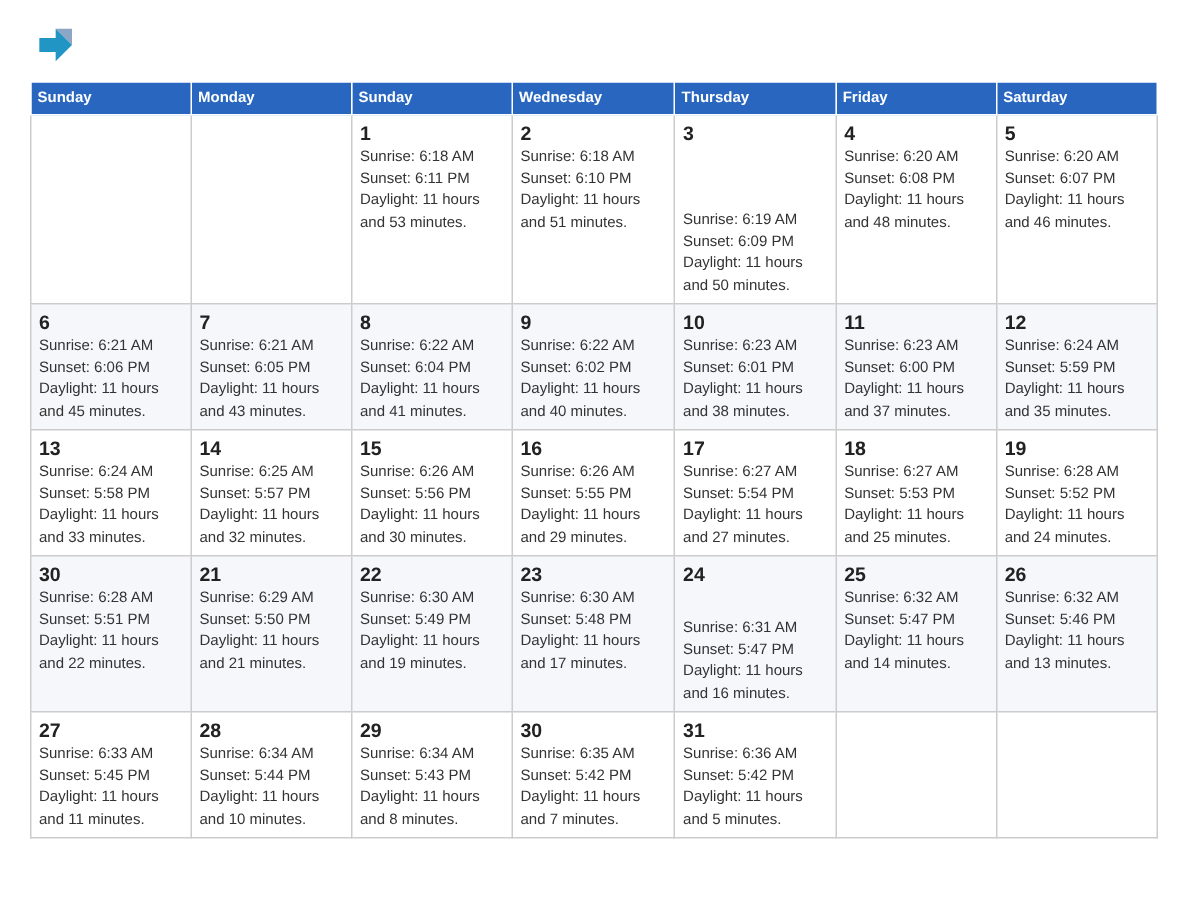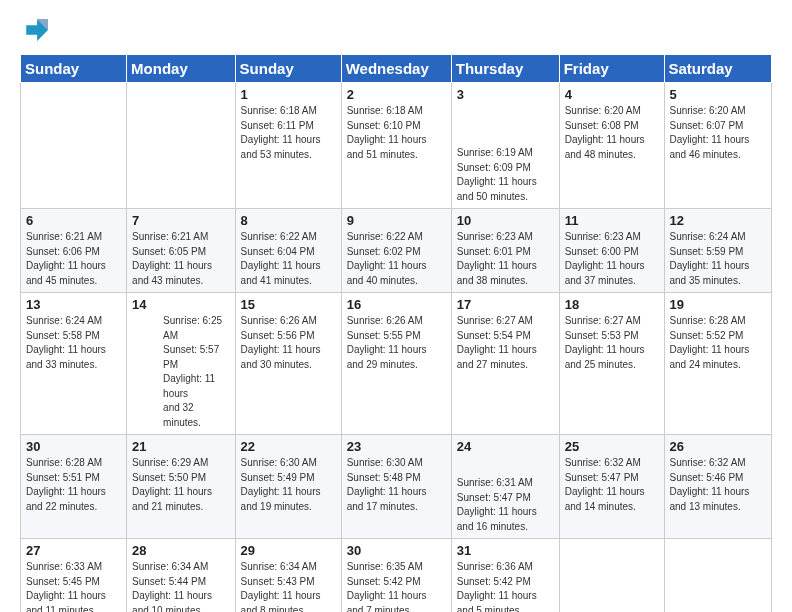--- a/index.html
+++ b/index.html
@@ -46,21 +46,21 @@
       width: 100%;
       border-collapse: collapse;
       font-size: 10.5px;
     }
     .calendar th {
       background: #2866c0;
       color: #fff;
       padding: 5px 4px;
       text-align: left;
       font-weight: bold;
-      font-size: 15px;
+      font-size: 10px;
       border: 1px solid #fff;
     }
     .calendar td {
       border: 1px solid #ccc;
       vertical-align: top;
       padding: 4px 5px;
       min-height: 80px;
       width: 113px;
     }
     .day-num {
@@ -212,21 +212,21 @@
         <tr>
           <td>
             <div class="day-num">13</div>
             <div class="day-info" style="white-space: pre-line;">Sunrise: 6:24 AM
 Sunset: 5:58 PM
 Daylight: 11 hours
 and 33 minutes.</div>
           </td>
           <td>
             <div class="day-num">14</div>
-            <div class="day-info" style="white-space: pre-line; margin-left: 31px;">Sunrise: 6:25 AM
+            <div class="day-info" style="white-space: pre-line;">Sunrise: 6:25 AM
 Sunset: 5:57 PM
 Daylight: 11 hours
 and 32 minutes.</div>
           </td>
           <td>
             <div class="day-num">15</div>
             <div class="day-info" style="white-space: pre-line;">Sunrise: 6:26 AM
 Sunset: 5:56 PM
 Daylight: 11 hours
 and 30 minutes.</div>

